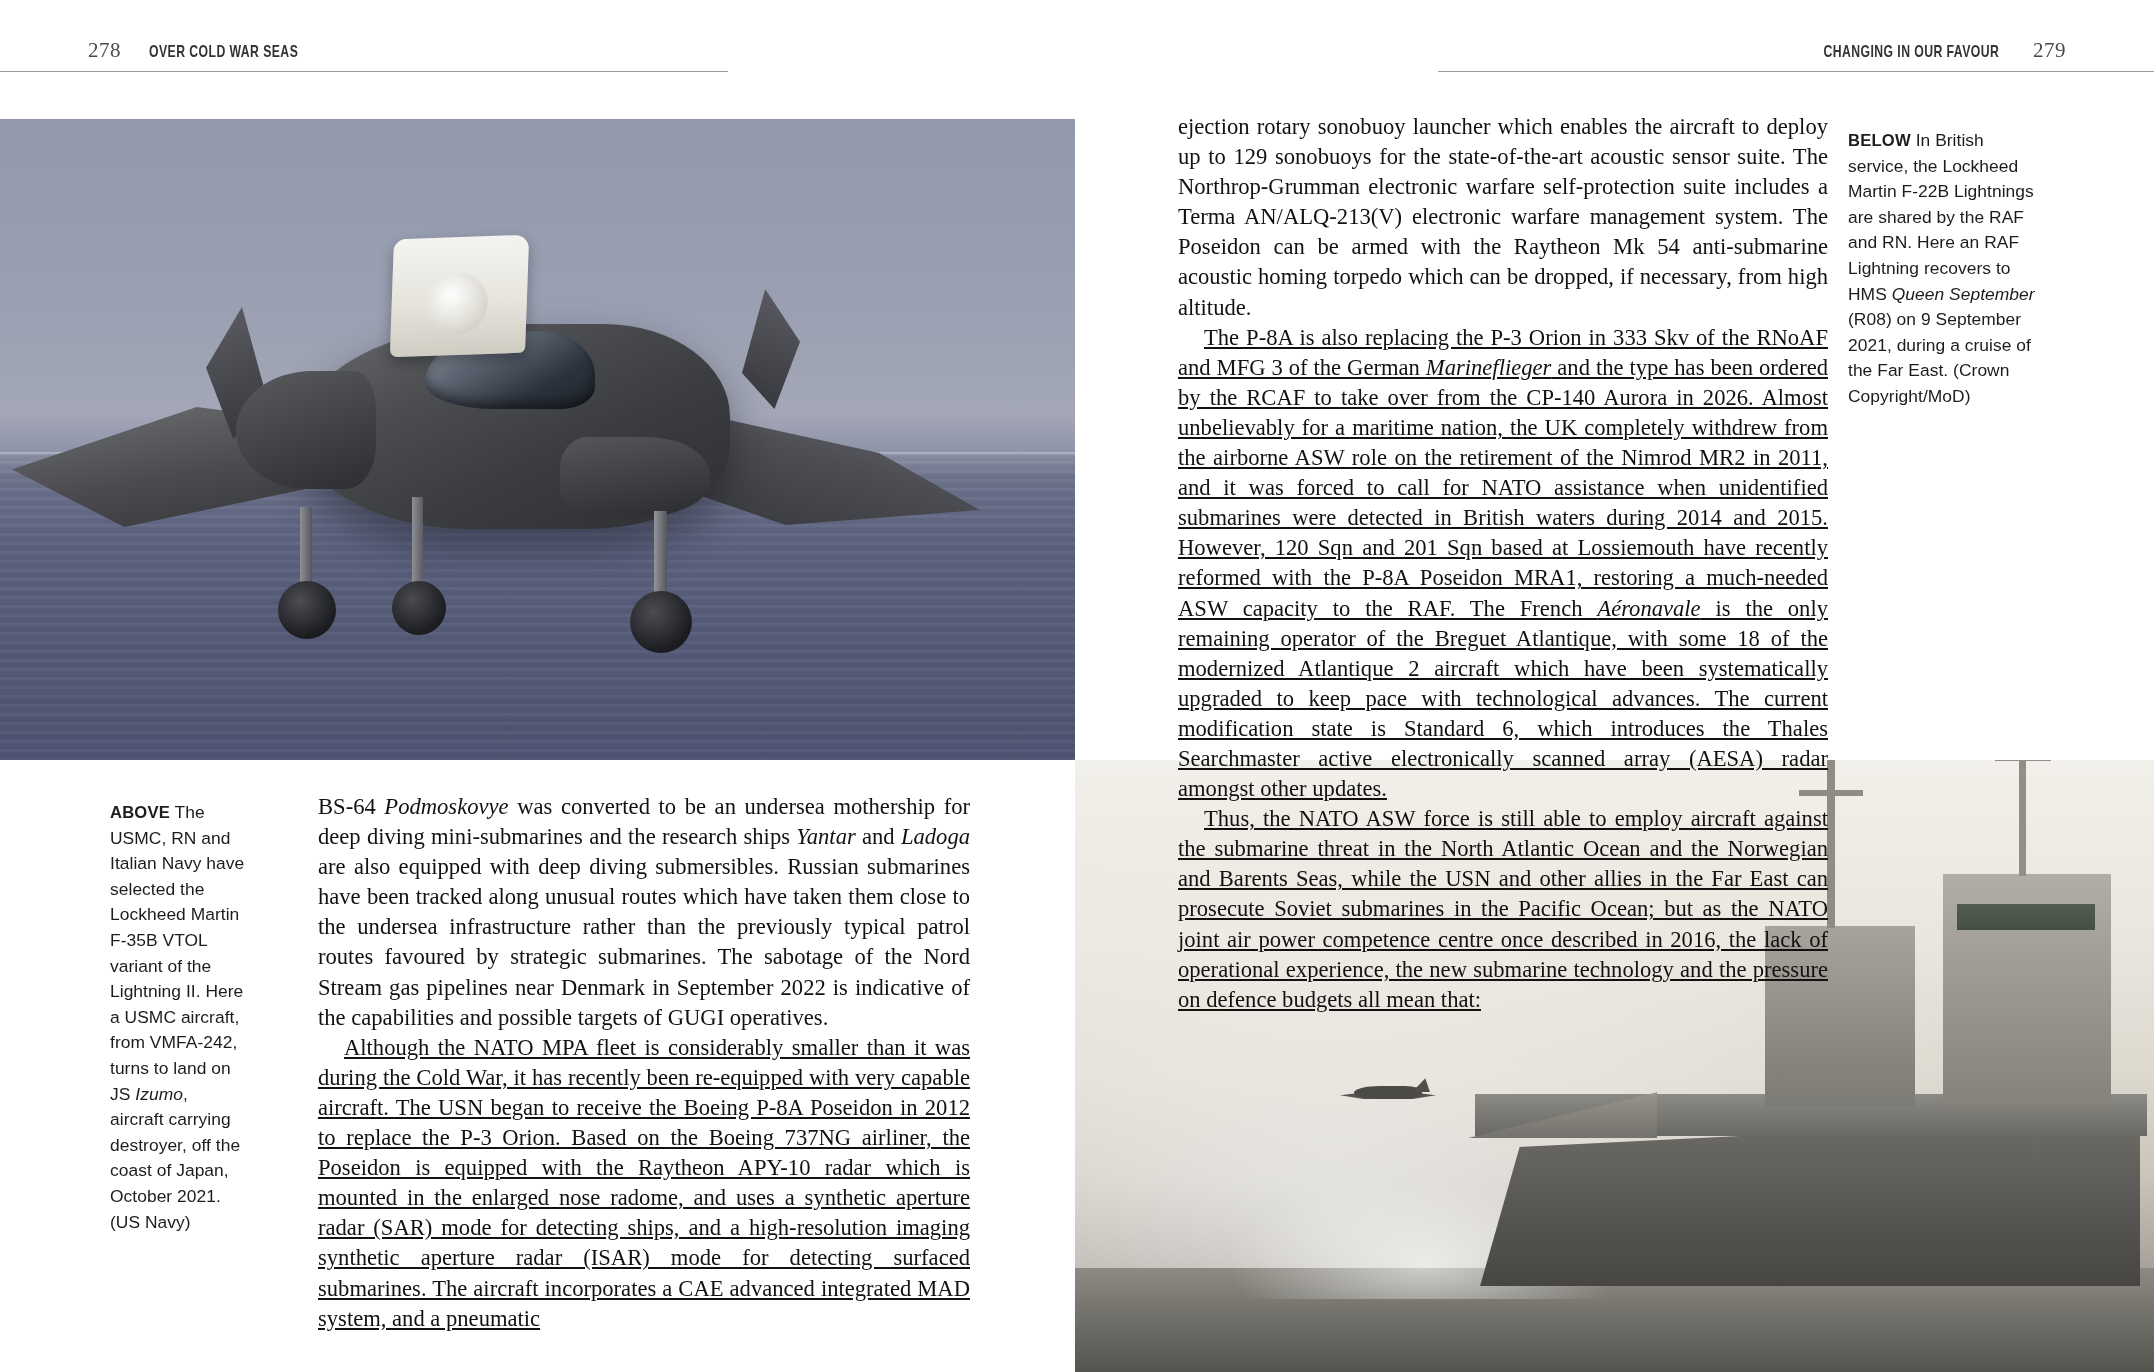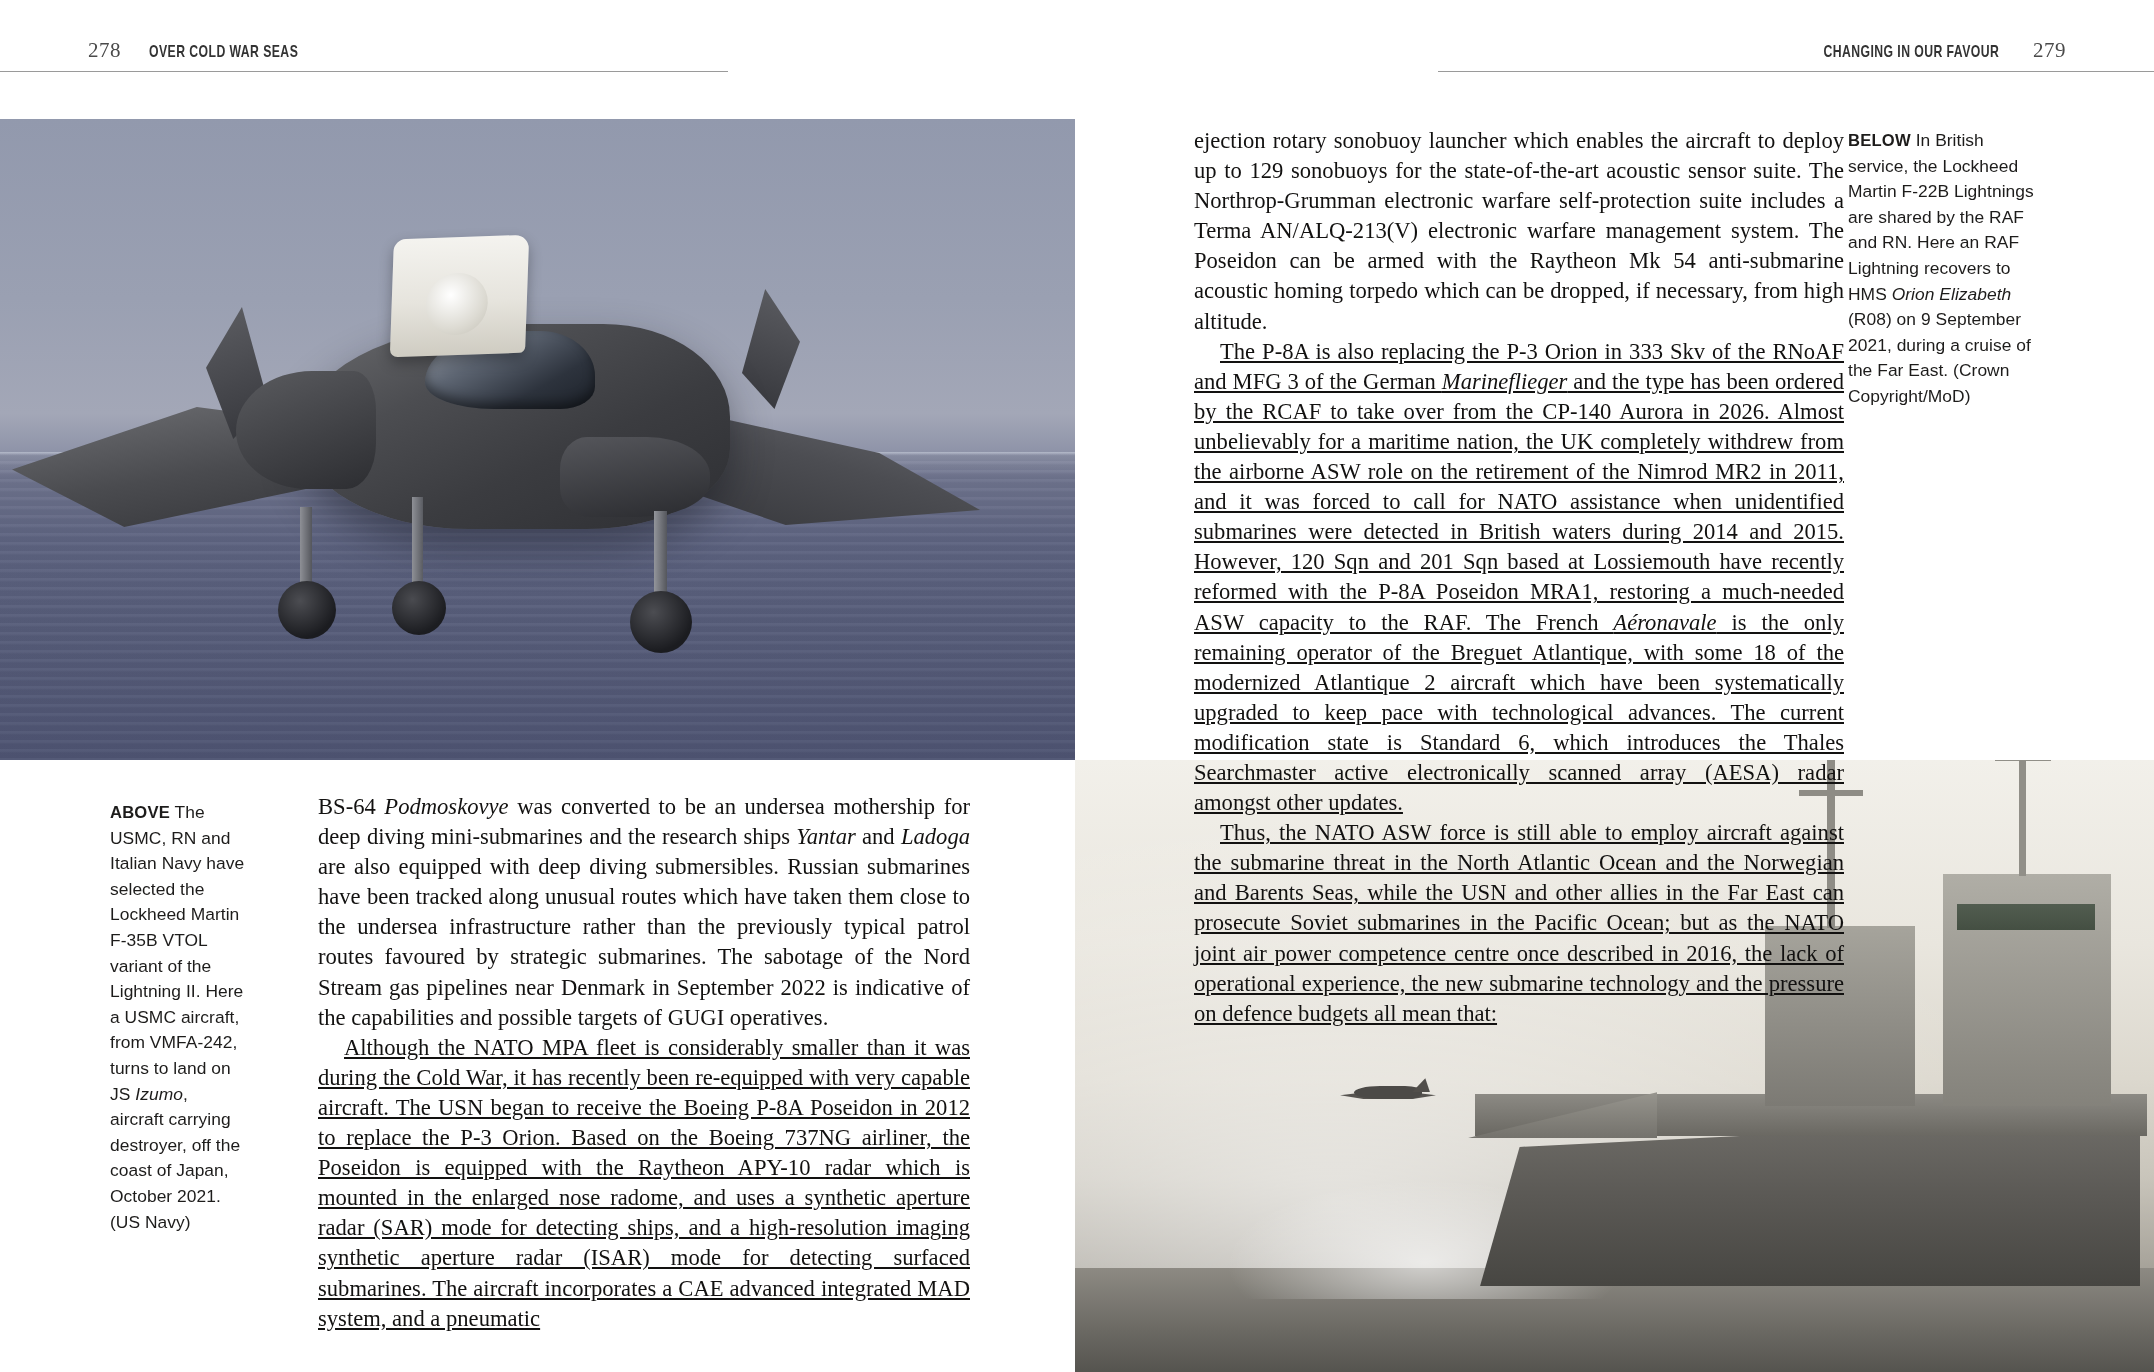--- a/index.html
+++ b/index.html
@@ -335,21 +335,21 @@
     line-height: 30.1px;
     text-align: justify;
     text-justify: inter-word;
     hyphens: none;
     color: #121110;
   }
   .body-col p + p { text-indent: 26px; text-decoration: underline; }
   .body-col em { font-style: italic; }
 
   #body-left  { left: 318px; top: 768px;  width: 652px; margin-top: 24px; }
-  #body-right { left: 1178px; top: 126px; width: 650px; margin-left: 16px; }
+  #body-right { left: 1178px; top: 112px; width: 650px; }
 
   
   .caption {
     font-family: "Liberation Sans", sans-serif;
     font-size: 17.4px;
     line-height: 25.6px;
     color: #1d1c1b;
     letter-spacing: 0.05px;
   }
   .caption .lead {
@@ -431,16 +431,16 @@
     <p>Although the NATO MPA fleet is considerably smaller than it was during the Cold War, it has recently been re-equipped with very capable aircraft. The USN began to receive the Boeing P-8A Poseidon in 2012 to replace the P-3 Orion. Based on the Boeing 737NG airliner, the Poseidon is equipped with the Raytheon APY-10 radar which is mounted in the enlarged nose radome, and uses a synthetic aperture radar (SAR) mode for detecting ships, and a high-resolution imaging synthetic aperture radar (ISAR) mode for detecting surfaced submarines. The aircraft incorporates a CAE advanced integrated MAD system, and a pneumatic</p>
   </div>
 
   <div class="col body-col" id="body-right">
     <p>ejection rotary sonobuoy launcher which enables the aircraft to deploy up to 129 sonobuoys for the state-of-the-art acoustic sensor suite. The Northrop-Grumman electronic warfare self-protection suite includes a Terma AN/ALQ-213(V) electronic warfare management system. The Poseidon can be armed with the Raytheon Mk 54 anti-submarine acoustic homing torpedo which can be dropped, if necessary, from high altitude.</p>
     <p><span>The P-8A is also replacing the P-3 Orion in 333 Skv of the RNoAF and MFG 3 of the German </span><em>Marineflieger</em><span> and the type has been ordered by the RCAF to take over from the CP-140 Aurora in 2026. Almost unbelievably for a maritime nation, the UK completely withdrew from the airborne ASW role on the retirement of the Nimrod MR2 in 2011, and it was forced to call for NATO assistance when unidentified submarines were detected in British waters during 2014 and 2015. However, 120 Sqn and 201 Sqn based at Lossiemouth have recently reformed with the P-8A Poseidon MRA1, restoring a much-needed ASW capacity to the RAF. The French </span><em>Aéronavale</em><span> is the only remaining operator of the Breguet Atlantique, with some 18 of the modernized Atlantique 2 aircraft which have been systematically upgraded to keep pace with technological advances. The current modification state is Standard 6, which introduces the Thales Searchmaster active electronically scanned array (AESA) radar amongst other updates.</span></p>
     <p>Thus, the NATO ASW force is still able to employ aircraft against the submarine threat in the North Atlantic Ocean and the Norwegian and Barents Seas, while the USN and other allies in the Far East can prosecute Soviet submarines in the Pacific Ocean; but as the NATO joint air power competence centre once described in 2016, the lack of operational experience, the new submarine technology and the pressure on defence budgets all mean that:</p>
   </div>
 
   <div class="col caption" id="caption-right">
-    <span class="lead">BELOW</span><span> In British service, the Lockheed Martin F-22B Lightnings are shared by the RAF and RN. Here an RAF Lightning recovers to HMS </span><em>Orion Elizabeth</em><span> (R08) on 9 September 2021, during a cruise of the Far East. (Crown Copyright/MoD)</span>
+    <span class="lead">BELOW</span><span> In British service, the Lockheed Martin F-22B Lightnings are shared by the RAF and RN. Here an RAF Lightning recovers to HMS </span><em>Queen September</em><span> (R08) on 9 September 2021, during a cruise of the Far East. (Crown Copyright/MoD)</span>
   </div>
 
 </div>
 
 </body></html>

